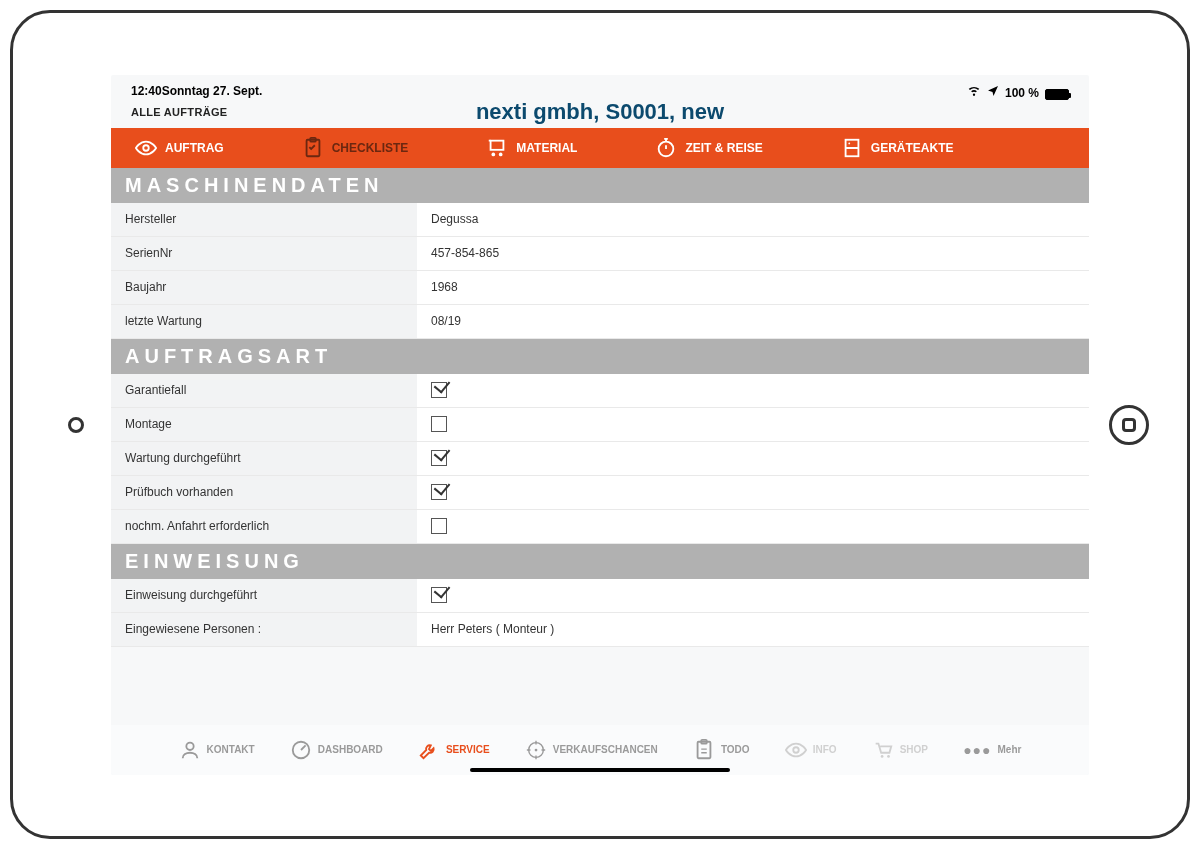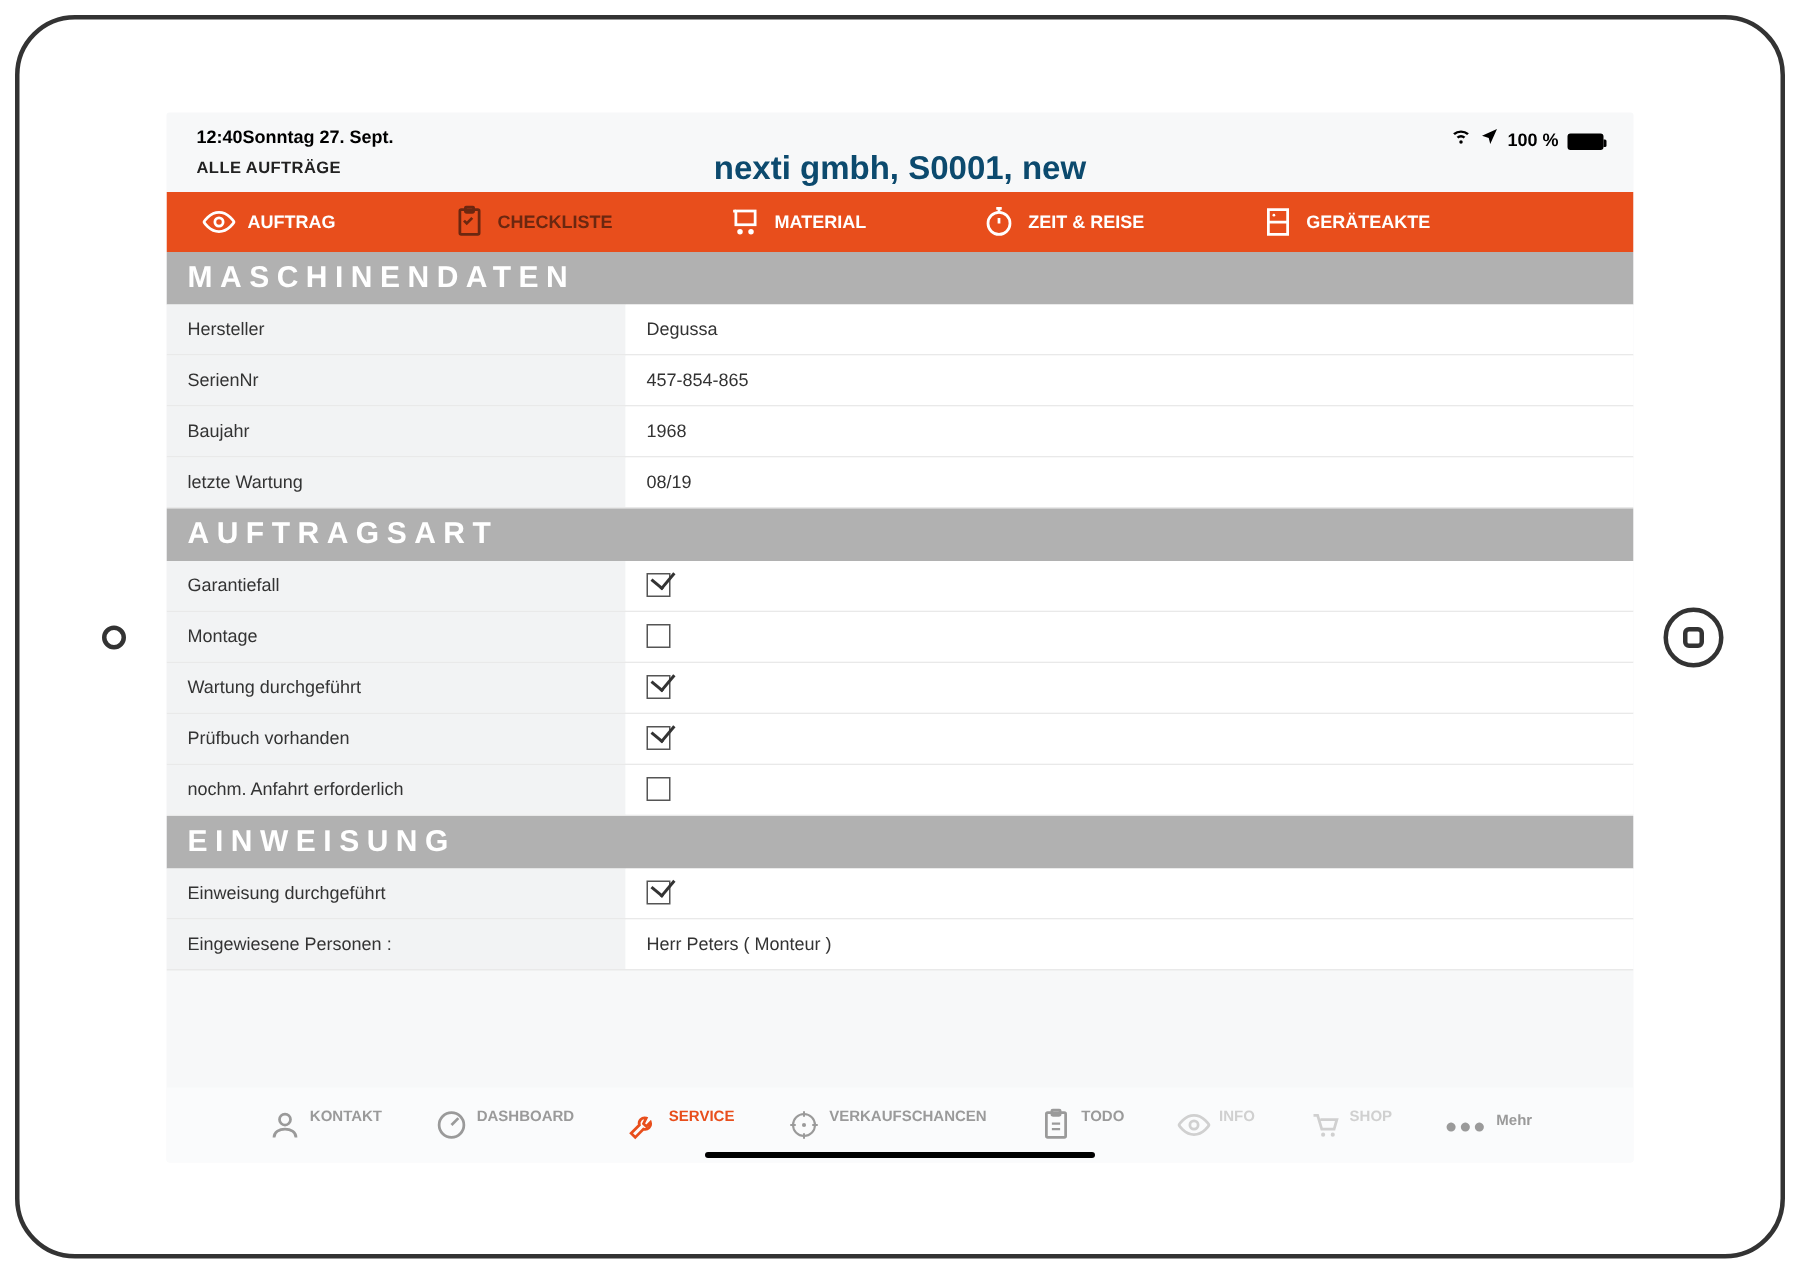--- a/index.html
+++ b/index.html
@@ -190,21 +190,21 @@
     background: #fafbfc;
     display: flex;
     align-items: center;
     justify-content: space-around;
     height: 50px;
     position: relative;
     padding: 0 50px;
   }
   .bottom-nav-item {
     display: flex;
-    align-items: flex-start;
+    align-items: center;
     gap: 6px;
     font-size: 10px;
     font-weight: 700;
     color: #9a9a9a;
     cursor: pointer;
   }
   .bottom-nav-item.active { color: #e84e1c; }
   .bottom-nav-item.disabled { color: #d0d0d0; }
   .bottom-nav-item svg { width: 22px; height: 22px; }
   .home-indicator {

